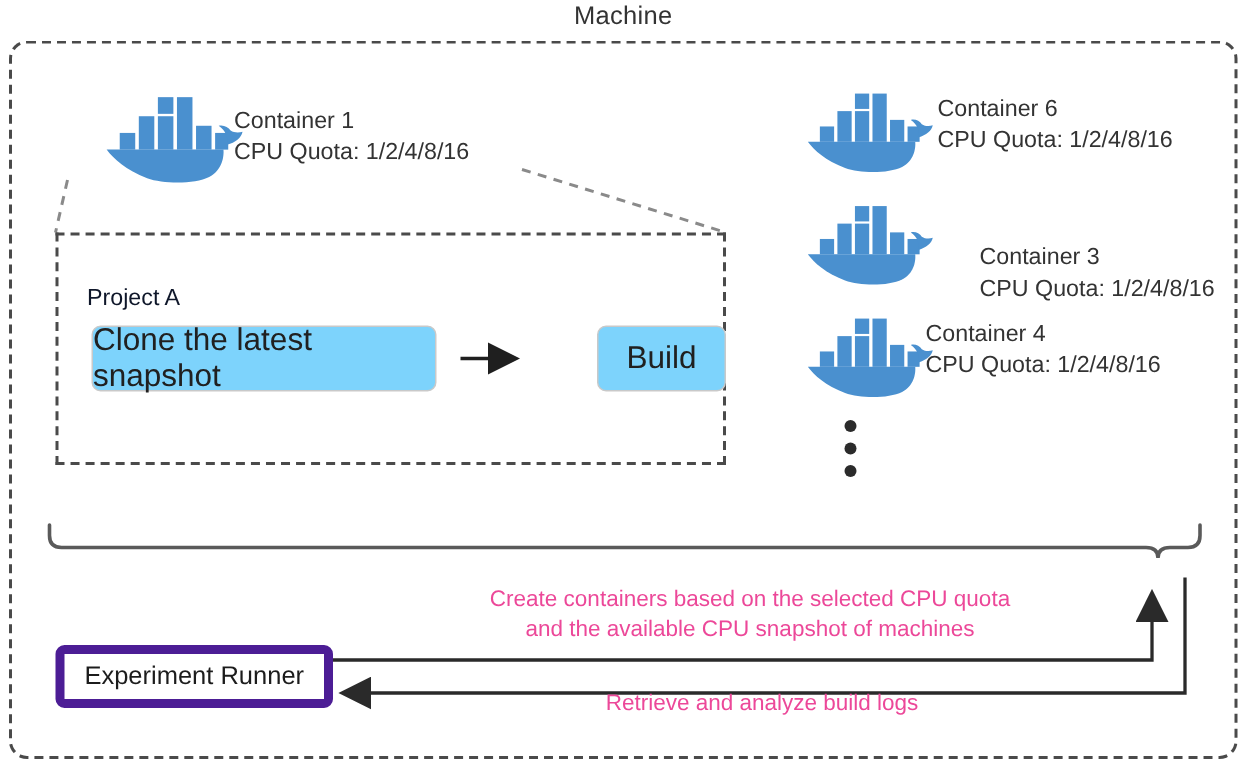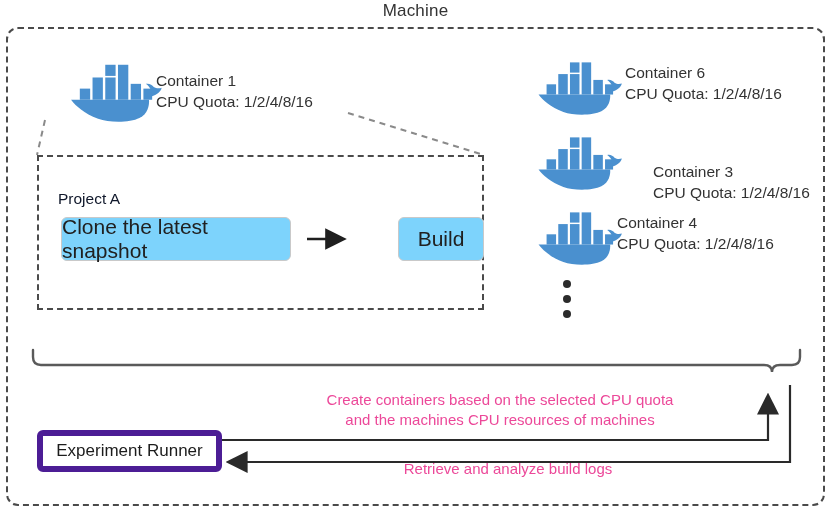--- a/index.html
+++ b/index.html
@@ -227,17 +227,17 @@
   <div class="project-box"></div>
   <div class="project-title">Project A</div>
 
   <div class="step-box" id="step-clone">Clone the latest snapshot</div>
   <div class="step-box" id="step-build">Build</div>
 
   <div class="runner-box">Experiment Runner</div>
 
   <div class="annotation" id="anno-create">
     <span style="display:block">Create containers based on the selected CPU quota</span>
-    <span style="display:block">and the machines CPU resources of machines</span>
+    <span style="display:block">and the available CPU snapshot of machines</span>
   </div>
   <div class="annotation" id="anno-retrieve">Retrieve and analyze build logs</div>
 
 </div>
 
 </body></html>

